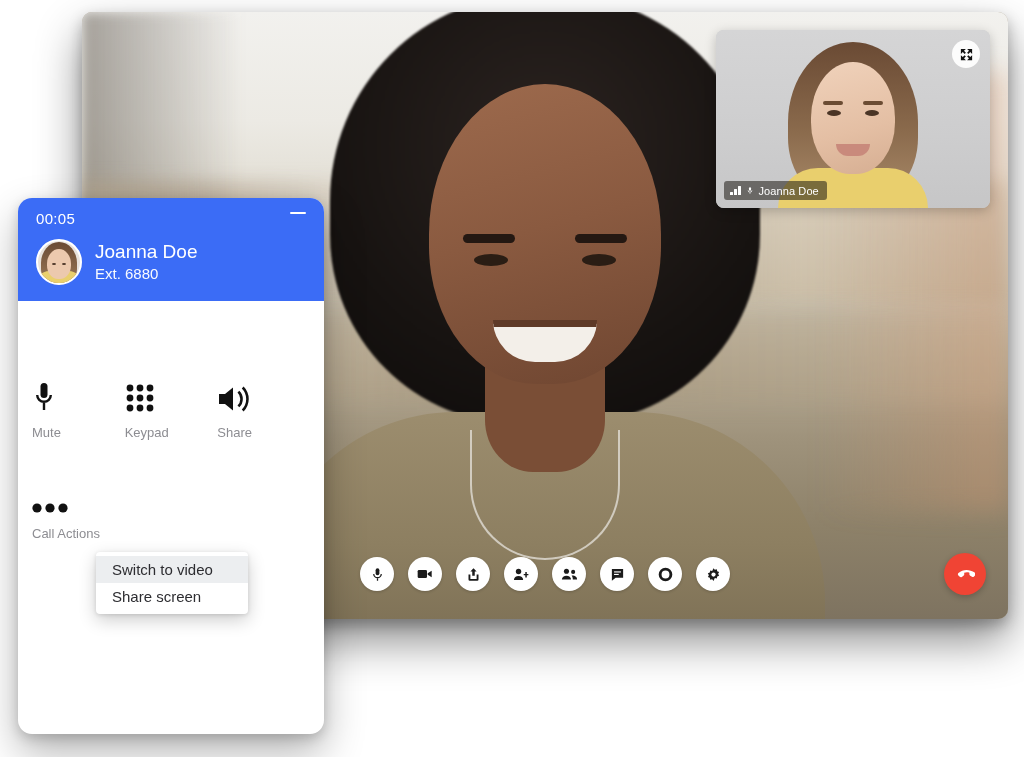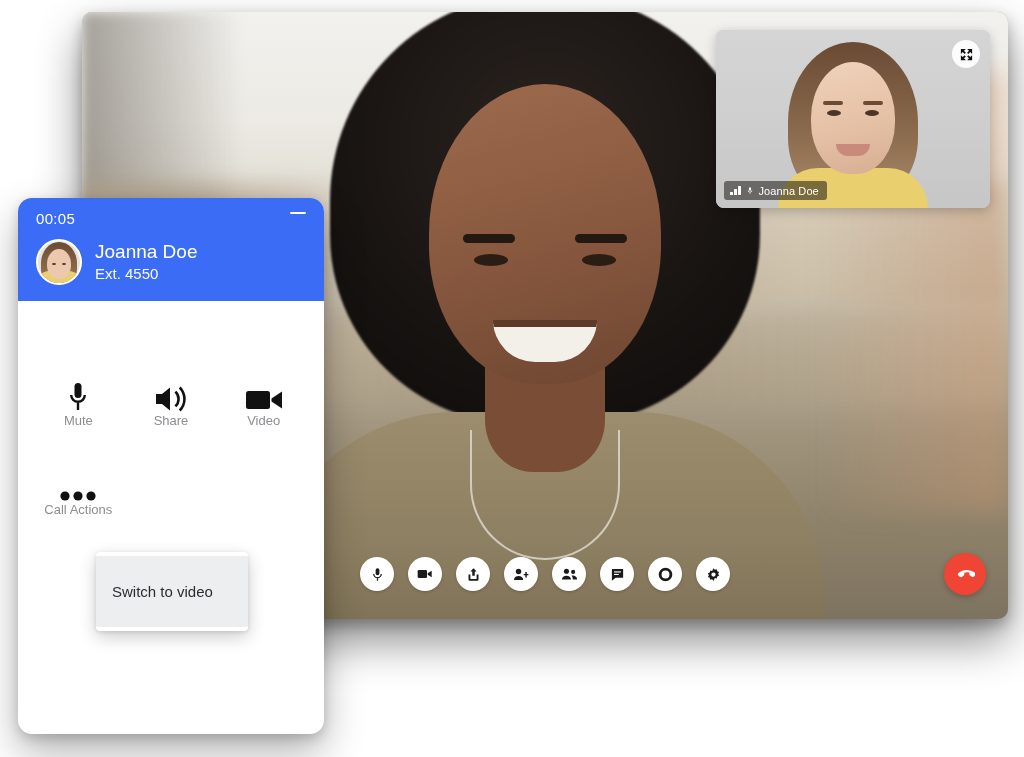--- a/index.html
+++ b/index.html
@@ -188,35 +188,35 @@
   .av-shirt { position:absolute; left:50%; transform:translateX(-50%); bottom:0; width:44px; height:12px;
               background:#e9cf6d; border-radius:20px 20px 0 0; }
   .cp-name { font-size:19px; font-weight:400; line-height:1.25; }
   .cp-ext { font-size:15px; opacity:.97; line-height:1.35; }
 
   .cp-body { position:relative; height: 100%; }
   .cp-grid {
     display:grid; grid-template-columns: repeat(3, 1fr);
     row-gap: 40px; padding: 78px 14px 0 14px;
   }
-  .cp-cell { display:flex; flex-direction:column; align-items:center; cursor:pointer; }
+  .cp-cell { display:flex; flex-direction:column; align-items:flex-start; gap:12px; cursor:pointer; }
   .cp-ico { height:34px; display:flex; align-items:flex-end; justify-content:center; }
   .cp-lbl { font-size:13px; color:#8d8d92; }
 
   
   .menu {
     position:absolute; left:96px; top:552px;
     width:152px; background:#fff;
     border-radius:4px;
     box-shadow: 0 6px 18px rgba(0,0,0,.20), 0 1px 4px rgba(0,0,0,.12);
     overflow:hidden; z-index: 20;
     padding: 4px 0;
   }
   .menu-item {
-    padding: 27px 16px; font-size:15px; color:#2d2d31; cursor:pointer; white-space:nowrap;
+    padding: 5px 16px; font-size:15px; color:#2d2d31; cursor:pointer; white-space:nowrap;
   }
   .menu-item.active { background:#eceef0; }
 </style>
 </head>
 <body>
 
 <div id="stage">
 
   <div class="video-window">
     <div class="vid-bg"></div>
@@ -347,74 +347,82 @@
         <div class="cp-avatar">
           <div class="av-hair"></div>
           <div class="av-shirt"></div>
           <div class="av-face">
             <div class="av-eye l"></div>
               <div class="av-eye r"></div>
           </div>
         </div>
         <div>
           <div class="cp-name">Joanna Doe</div>
-          <div class="cp-ext">Ext. 4550</div>
+          <div class="cp-ext">Ext. 6880</div>
         </div>
       </div>
     </div>
 
     <div class="cp-body">
       <div class="cp-grid">
 
         <div class="cp-cell">
           <div class="cp-ico">
             <svg width="24" height="32" viewBox="0 0 24 30" fill="#111">
               <rect x="8.5" y="1" width="7" height="15" rx="3.5"></rect>
               <path d="M4 13a8 8 0 0 0 16 0h-2.4a5.6 5.6 0 0 1-11.2 0H4z"></path>
               <rect x="10.8" y="21" width="2.4" height="7"></rect>
             </svg>
           </div>
           <div class="cp-lbl">Mute</div>
         </div>
 
+        <div class="cp-cell">
+          <div class="cp-ico">
+            <svg width="30" height="30" viewBox="0 0 30 30" fill="#111">
+              <circle cx="5" cy="5" r="3.4"></circle>
+                <circle cx="15" cy="5" r="3.4"></circle>
+                <circle cx="25" cy="5" r="3.4"></circle>
+              <circle cx="5" cy="15" r="3.4"></circle>
+                <circle cx="15" cy="15" r="3.4"></circle>
+                <circle cx="25" cy="15" r="3.4"></circle>
+              <circle cx="5" cy="25" r="3.4"></circle>
+                <circle cx="15" cy="25" r="3.4"></circle>
+                <circle cx="25" cy="25" r="3.4"></circle>
+            </svg>
+          </div>
+          <div class="cp-lbl">Keypad</div>
+        </div>
 
         <div class="cp-cell">
           <div class="cp-ico">
             <svg width="34" height="28" viewBox="0 0 34 28" fill="#111">
               <path d="M2 9h6l8-6.5v23L8 19H2V9z"></path>
               <path d="M20.5 7.5a9 9 0 0 1 0 13l1.8 1.8a11.5 11.5 0 0 0 0-16.6l-1.8 1.8z"></path>
               <path d="M24.8 3.4a15 15 0 0 1 0 21.2l1.8 1.8a17.5 17.5 0 0 0 0-24.8l-1.8 1.8z"></path>
             </svg>
           </div>
           <div class="cp-lbl">Share</div>
         </div>
 
 
-        <div class="cp-cell">
-          <div class="cp-ico">
-            <svg width="38" height="26" viewBox="0 0 38 26" fill="#111">
-              <rect x="1" y="4" width="24" height="18" rx="2.5"></rect>
-              <path d="M26.5 11.5L37 4.5v17l-10.5-7v-3z"></path>
-            </svg>
-          </div>
-          <div class="cp-lbl">Video</div>
-        </div>
 
         <div class="cp-cell">
           <div class="cp-ico">
             <svg width="36" height="12" viewBox="0 0 36 12" fill="#111">
               <circle cx="5" cy="6" r="4.6"></circle>
                 <circle cx="18" cy="6" r="4.6"></circle>
                 <circle cx="31" cy="6" r="4.6"></circle>
             </svg>
           </div>
           <div class="cp-lbl">Call Actions</div>
         </div>
       </div>
 
     </div>
   </div>
 
   <div class="menu">
     <div class="menu-item active">Switch to video</div>
+    <div class="menu-item">Share screen</div>
   </div>
 
 </div>
 
 </body></html>

